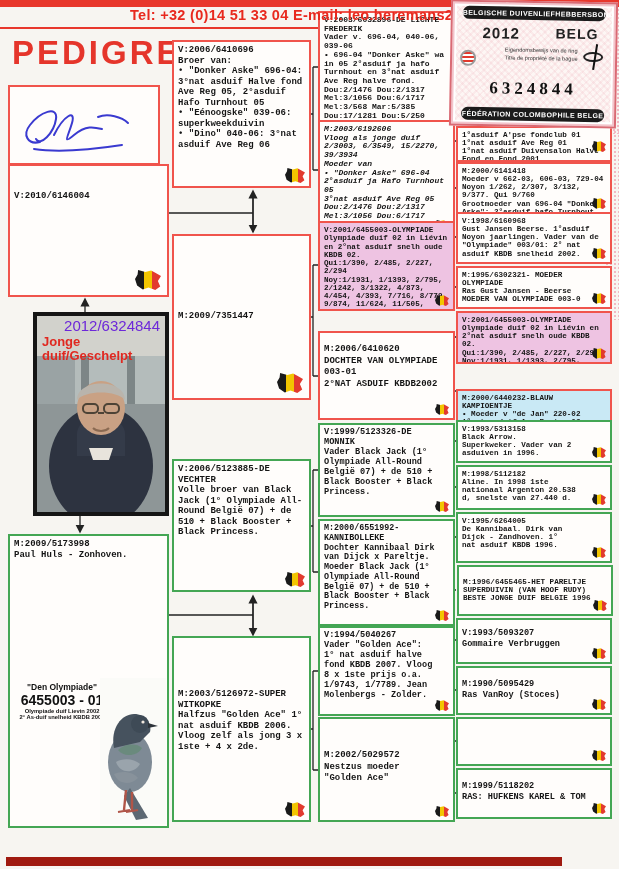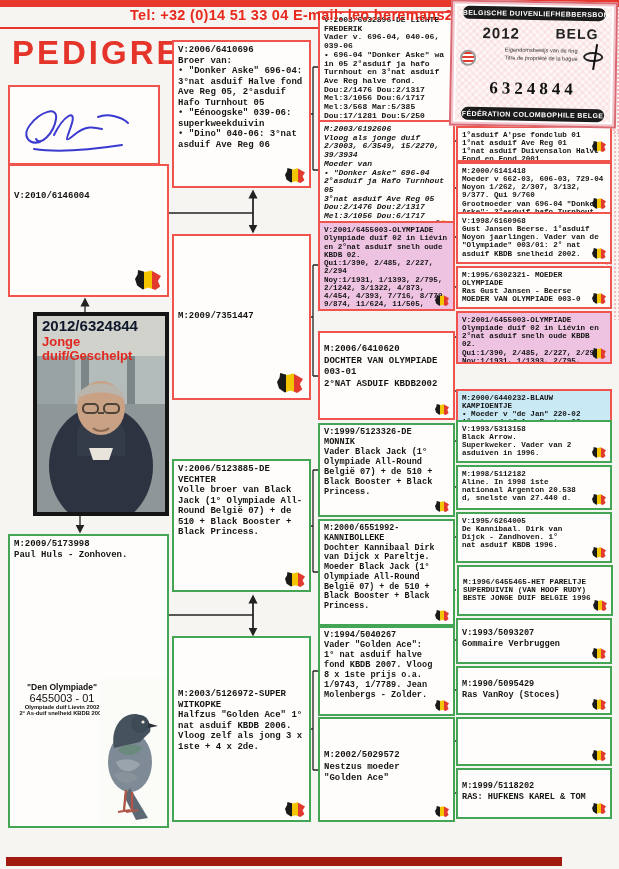--- a/index.html
+++ b/index.html
@@ -24,40 +24,40 @@
   .c4 .txt{font-size:7.6px;line-height:1.07;}
   .green{border-color:#44a654;}
   .pinkbg{background:#eec3e2;}
   .bluebg{background:#c9e9f5;}
   .flag{position:absolute;right:4px;bottom:3px;width:14px;height:11px;background:linear-gradient(90deg,#1a1a1a 0 34%,#f2c500 34% 67%,#e23a2e 67% 100%);clip-path:polygon(12% 0,40% 10%,62% 2%,78% 14%,100% 30%,88% 55%,97% 82%,78% 100%,52% 88%,30% 97%,8% 78%,0 45%,10% 22%);}
   .flag.md{width:20px;height:15px;}
   .flag.lg{width:26px;height:20px;right:6px;bottom:5px;}
   
   #photoframe{left:33px;top:312px;width:136px;height:204px;border:4px solid #151515;background:#b9c0bf;box-sizing:border-box;z-index:3;}
   #photohead{left:0;top:0;right:0;height:40px;background:#d2d2cc;padding:2px 5px;box-sizing:border-box;}
-  #photohead .r1{color:#0f172a;font-weight:bold;font-size:15px;line-height:1.1;}
+  #photohead .r1{color:#6d28d9;font-weight:normal;font-size:15px;line-height:1.1;text-align:right;}
   #photohead .r2{color:#e02820;font-weight:bold;font-size:13px;line-height:1.1;}
   
   #stamp{left:450px;top:1px;width:167px;height:126px;background:#fdf6f4;border:2px solid #d96a74;box-shadow:inset 0 0 0 2px #f3c4cb,inset 0 0 0 4px #fff;transform:rotate(1deg);z-index:5;box-sizing:border-box;
     background-image:repeating-linear-gradient(45deg,rgba(233,150,165,.12) 0 2px,rgba(0,0,0,0) 2px 5px),repeating-linear-gradient(-45deg,rgba(233,150,165,.12) 0 2px,rgba(0,0,0,0) 2px 5px);}
   .banner{position:absolute;left:10px;right:10px;height:13px;background:#1b1b1b;border-radius:7px;color:#fff;font-weight:bold;font-size:7px;text-align:center;line-height:13px;letter-spacing:.4px;white-space:nowrap;}
   #stamp-year{position:absolute;left:30px;top:22px;font-size:15px;font-weight:bold;color:#222;letter-spacing:1px;}
   #stamp-country{position:absolute;left:103px;top:22px;font-size:14px;font-weight:bold;color:#222;letter-spacing:1px;}
   .stampline{position:absolute;left:34px;width:110px;font-size:5.6px;color:#333;text-align:center;white-space:nowrap;}
   #stamp-number{position:absolute;left:0;right:0;top:76px;text-align:center;font-family:"Liberation Serif",serif;font-weight:bold;font-size:17px;letter-spacing:4px;color:#111;}
   #stamp-emblem-left{position:absolute;left:8px;top:48px;width:16px;height:16px;border-radius:50%;border:2px solid #9a9a9a;background:repeating-linear-gradient(180deg,#e23a2e 0 2px,#fff 2px 4px);box-sizing:border-box;}
   #stamp-emblem-right{position:absolute;right:10px;top:40px;width:22px;height:26px;}
   #stamp-emblem-right .eye{position:absolute;left:0;top:8px;width:20px;height:10px;border:2px solid #222;border-radius:50%;box-sizing:border-box;}
   #stamp-emblem-right .pen{position:absolute;left:11px;top:0;width:2px;height:26px;background:#111;transform:rotate(8deg);}
   
   #sigbox{left:8px;top:85px;width:152px;height:80px;border:2px solid #f0544c;box-sizing:border-box;z-index:2;background:#fffdfb;}
   
   #pcap{left:16px;top:682px;width:92px;text-align:center;color:#111;z-index:3;}
   #pcap .n{font-size:8.5px;font-weight:bold;}
-  #pcap .r{font-size:11px;font-weight:normal;}
+  #pcap .r{font-size:14px;font-weight:bold;}
   #pcap .s{font-size:5.8px;font-weight:bold;}
   #pigeon{left:100px;top:678px;width:66px;height:146px;z-index:3;}
   #connect{left:0;top:0;width:619px;height:869px;z-index:1;}
 </style>
 </head>
 <body>
 
 <div class="abs dots" id="dots-top"></div>
 <div class="abs dots" id="dots-right"></div>
 

